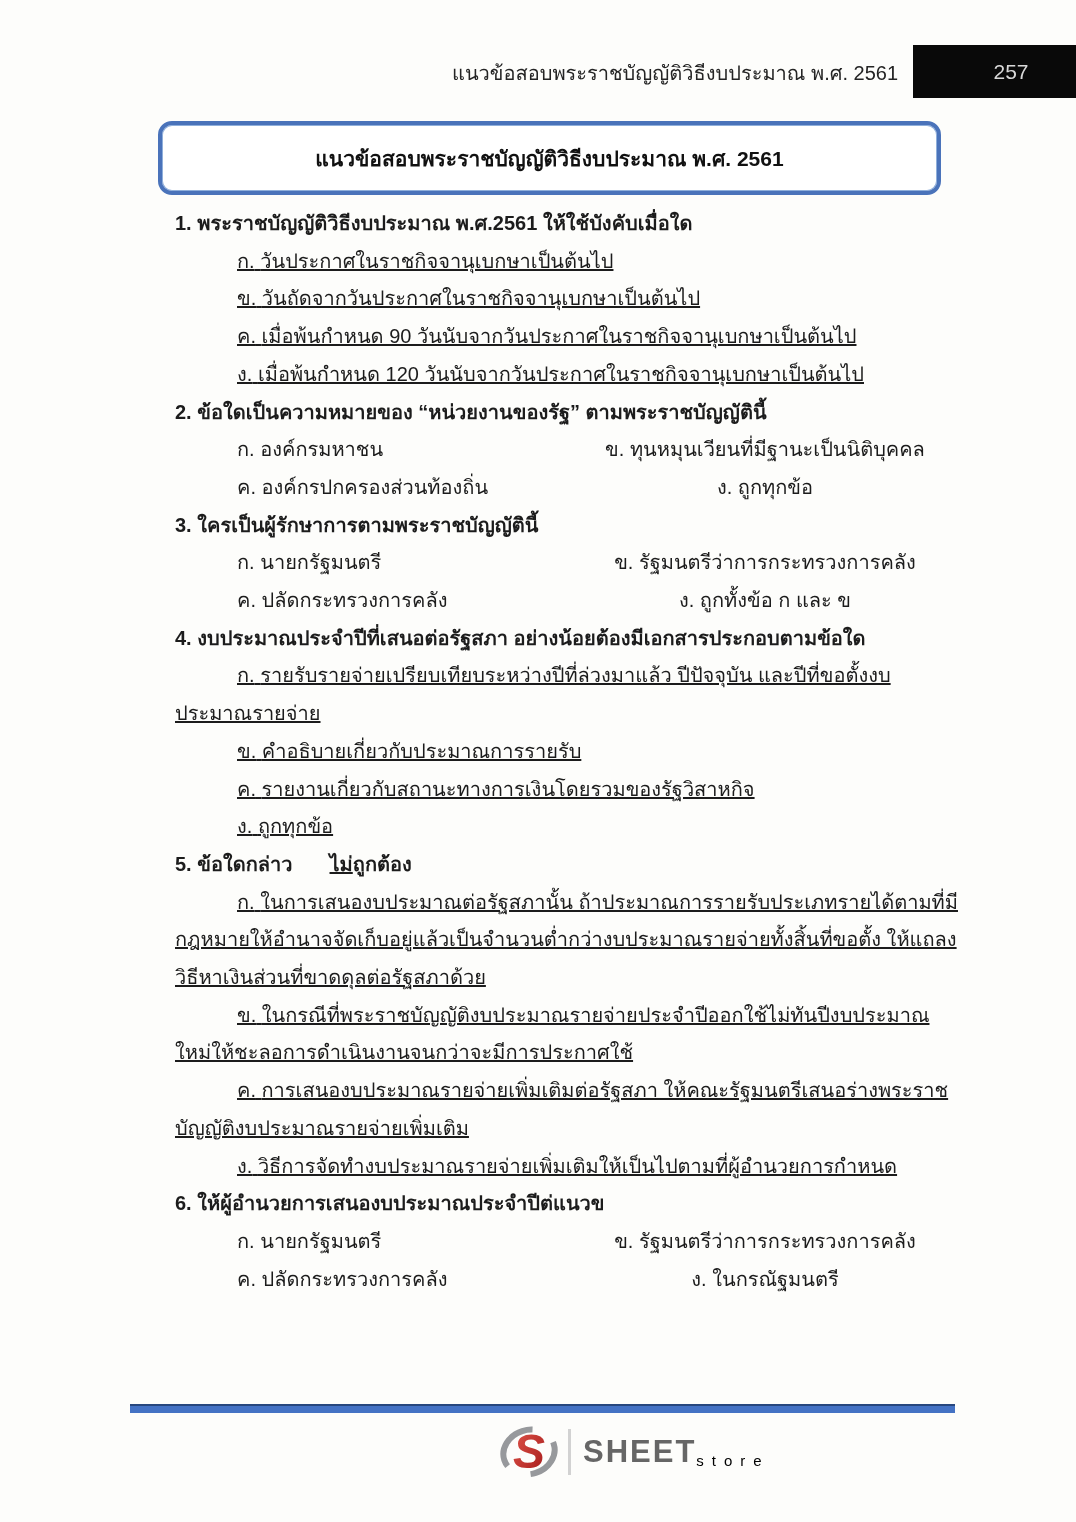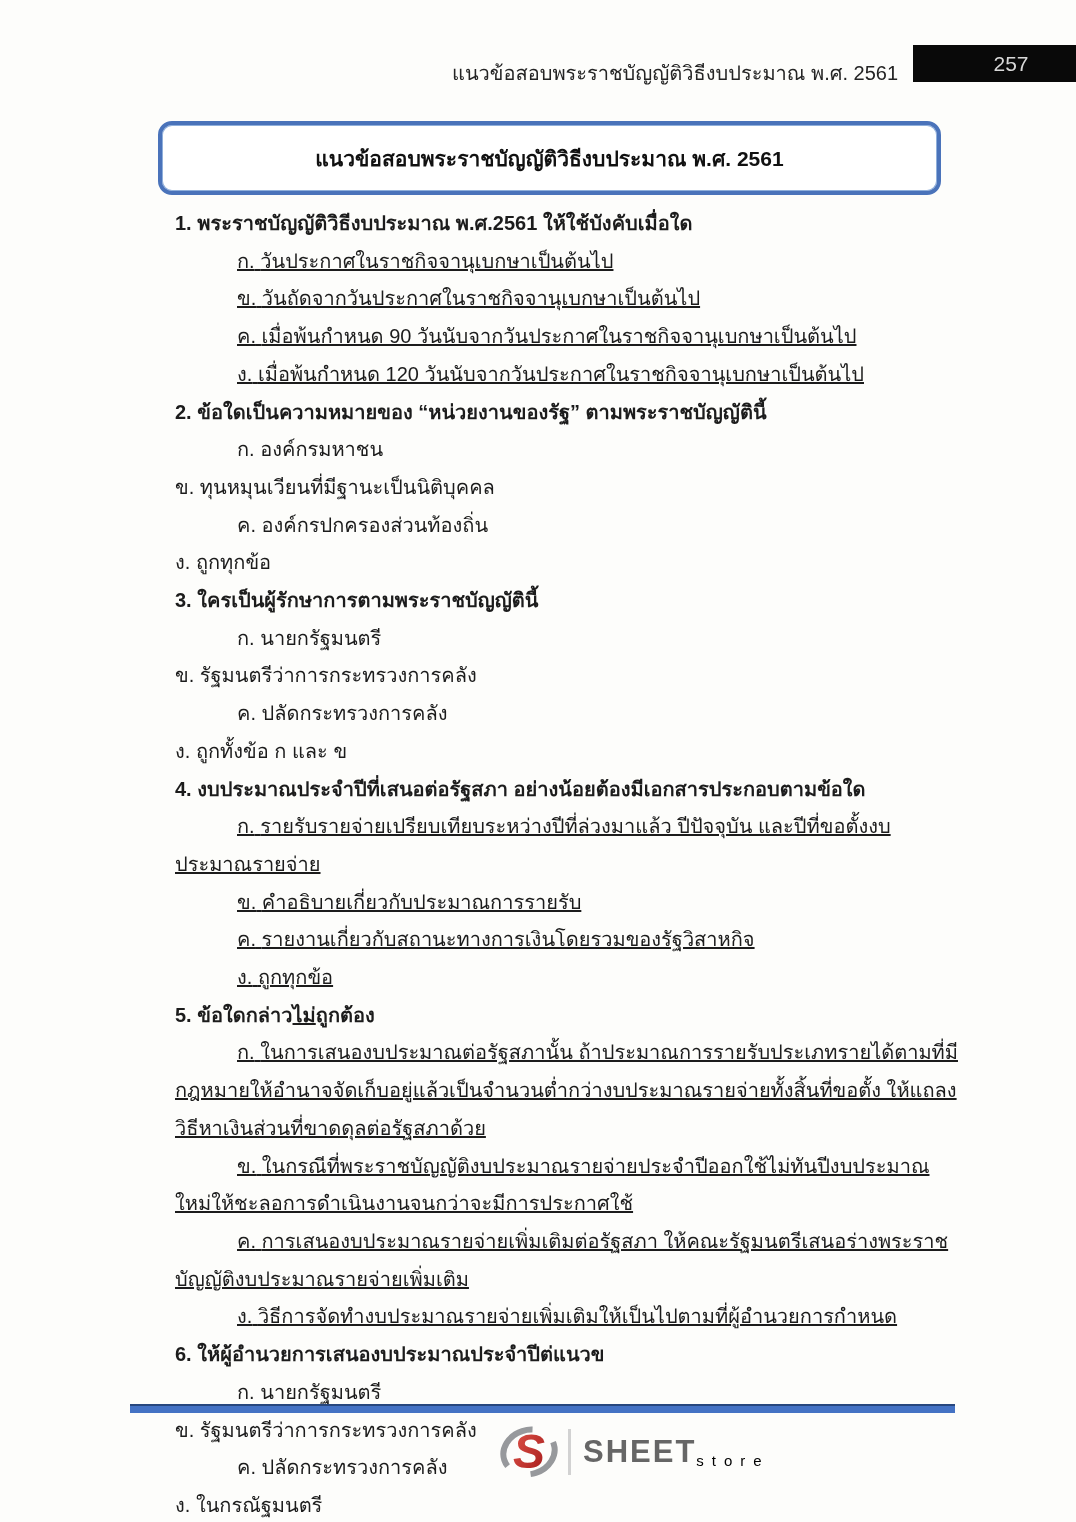--- a/index.html
+++ b/index.html
@@ -9,43 +9,43 @@
     background:#fdfdfb;
     color:#1c1c1c;
     font-family:"Liberation Sans","DejaVu Sans",sans-serif;
     overflow:hidden;
   }
   .running-head {
     position:absolute; top:57px; left:0; width:898px;
     text-align:right; font-size:20px; color:#242424;
   }
   .page-num-box {
-    position:absolute; top:45px; left:913px; width:163px; height:37px;
+    position:absolute; top:45px; left:913px; width:163px; height:53px;
     background:#090909; color:#d8d8d8;
     display:flex; align-items:center; justify-content:center;
     font-size:21px;
     padding-left:33px;
   }
   .title-box {
     position:absolute; top:121px; left:158px; width:783px; height:74px;
     border:4px solid #4a73ba; border-radius:14px; background:#ffffff;
     box-shadow: inset 0 0 0 1px #8fafdb;
     display:flex; align-items:center; justify-content:center;
   }
   .title-box .t { font-weight:bold; font-size:21px; color:#111; }
   .content {
     position:absolute; top:205px; left:163px; width:787px;
     font-size:20px; line-height:37.7px;margin-left:12px;
   }
   p.q-header { font-weight:bold; }
-  p.q-header .u { text-decoration:underline; }
+  p.q-header .u { text-decoration:underline;padding-left:37px; }
   p.opt { text-indent:62px;text-decoration:underline; }
-  .opt-row { display:flex;flex-direction:column; }
+  .opt-row { display:flex; }
   .opt-row .cell1 { margin-left:62px; width:331px; flex:none; }
-  .opt-row .cell2 { flex:1; }
+  .opt-row .cell2 { flex:1;text-align:center; }
   .footer-rule {
     position:absolute; top:1404px; left:130px; width:825px; height:9px;
     background:#4472c4; border-top:2px solid #27477e;
   }
   .logo { position:absolute; top:1423px; left:498px; display:flex; align-items:center; }
   .logo-mark { width:62px; height:58px; display:block; }
   .logo-divider { width:3px; height:46px; background:#d2d2d2; margin:0 12px 0 8px; }
   .logo-texts { display:flex; flex-direction:row; }
   .logo-sheet { font-size:31px; font-weight:bold; color:#666666; letter-spacing:2px; line-height:1; }
   .logo-store { font-size:15px; color:#000000; letter-spacing:8px; line-height:1; margin-top:17px; }

